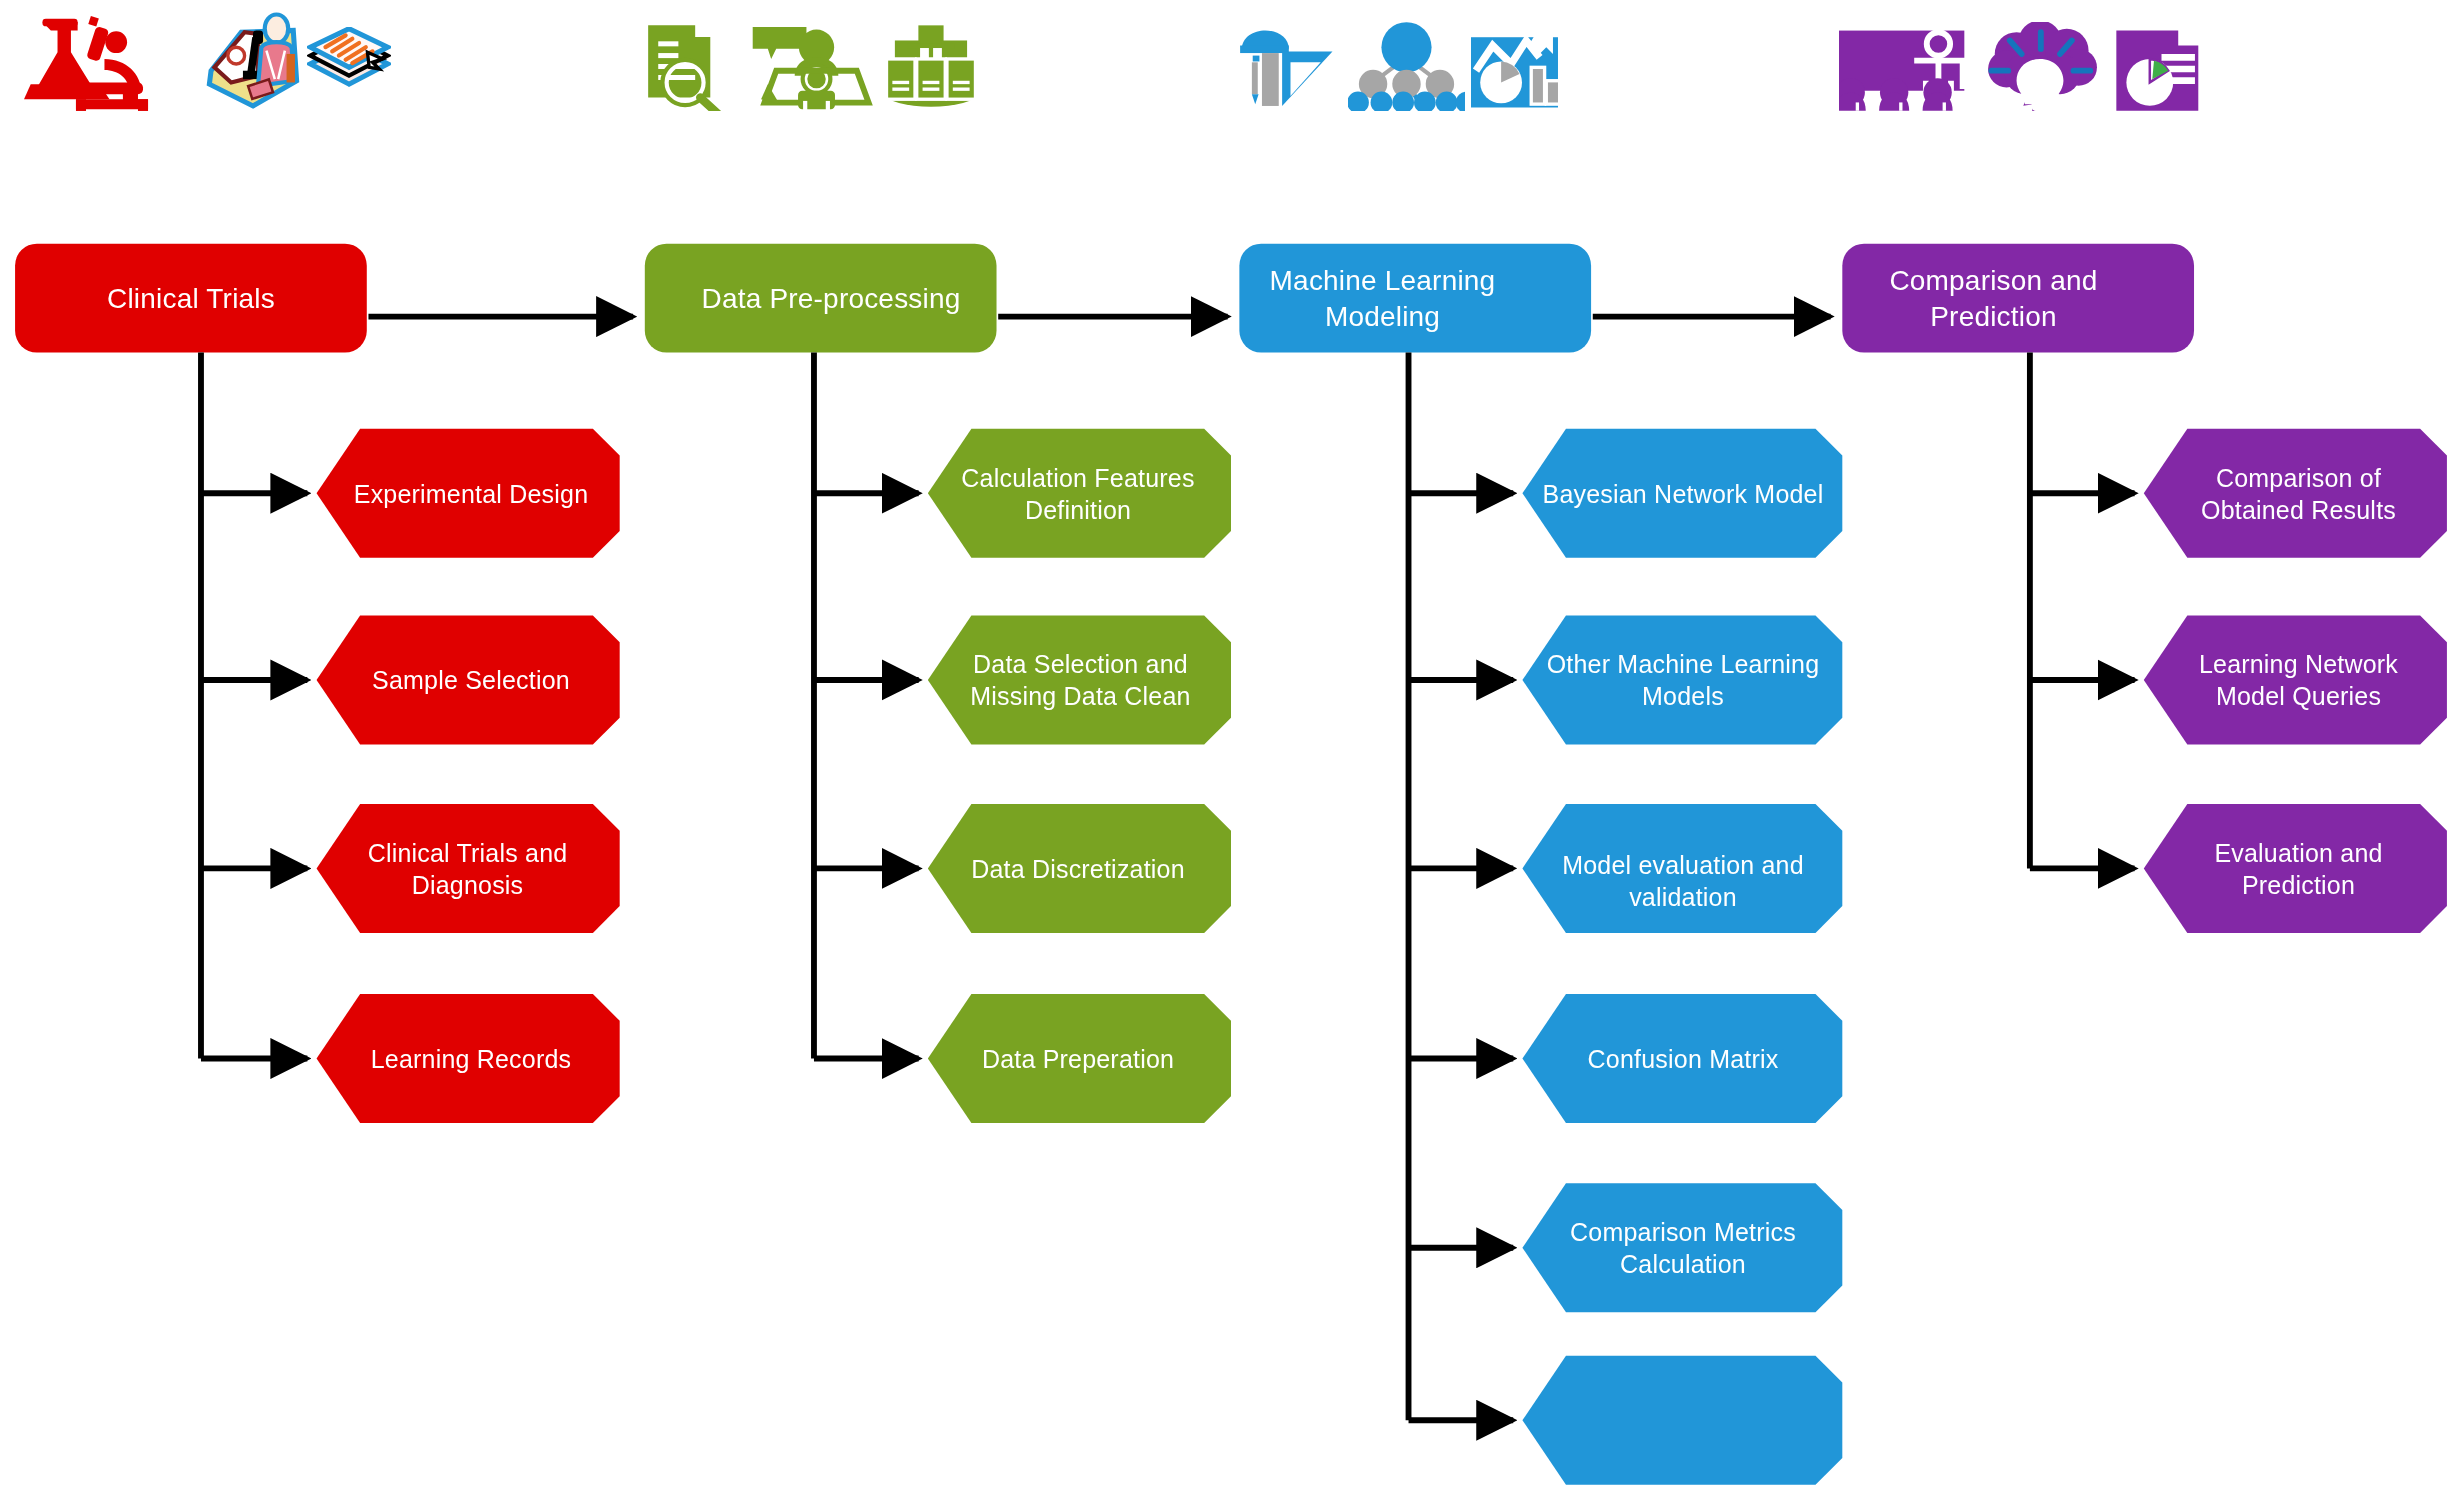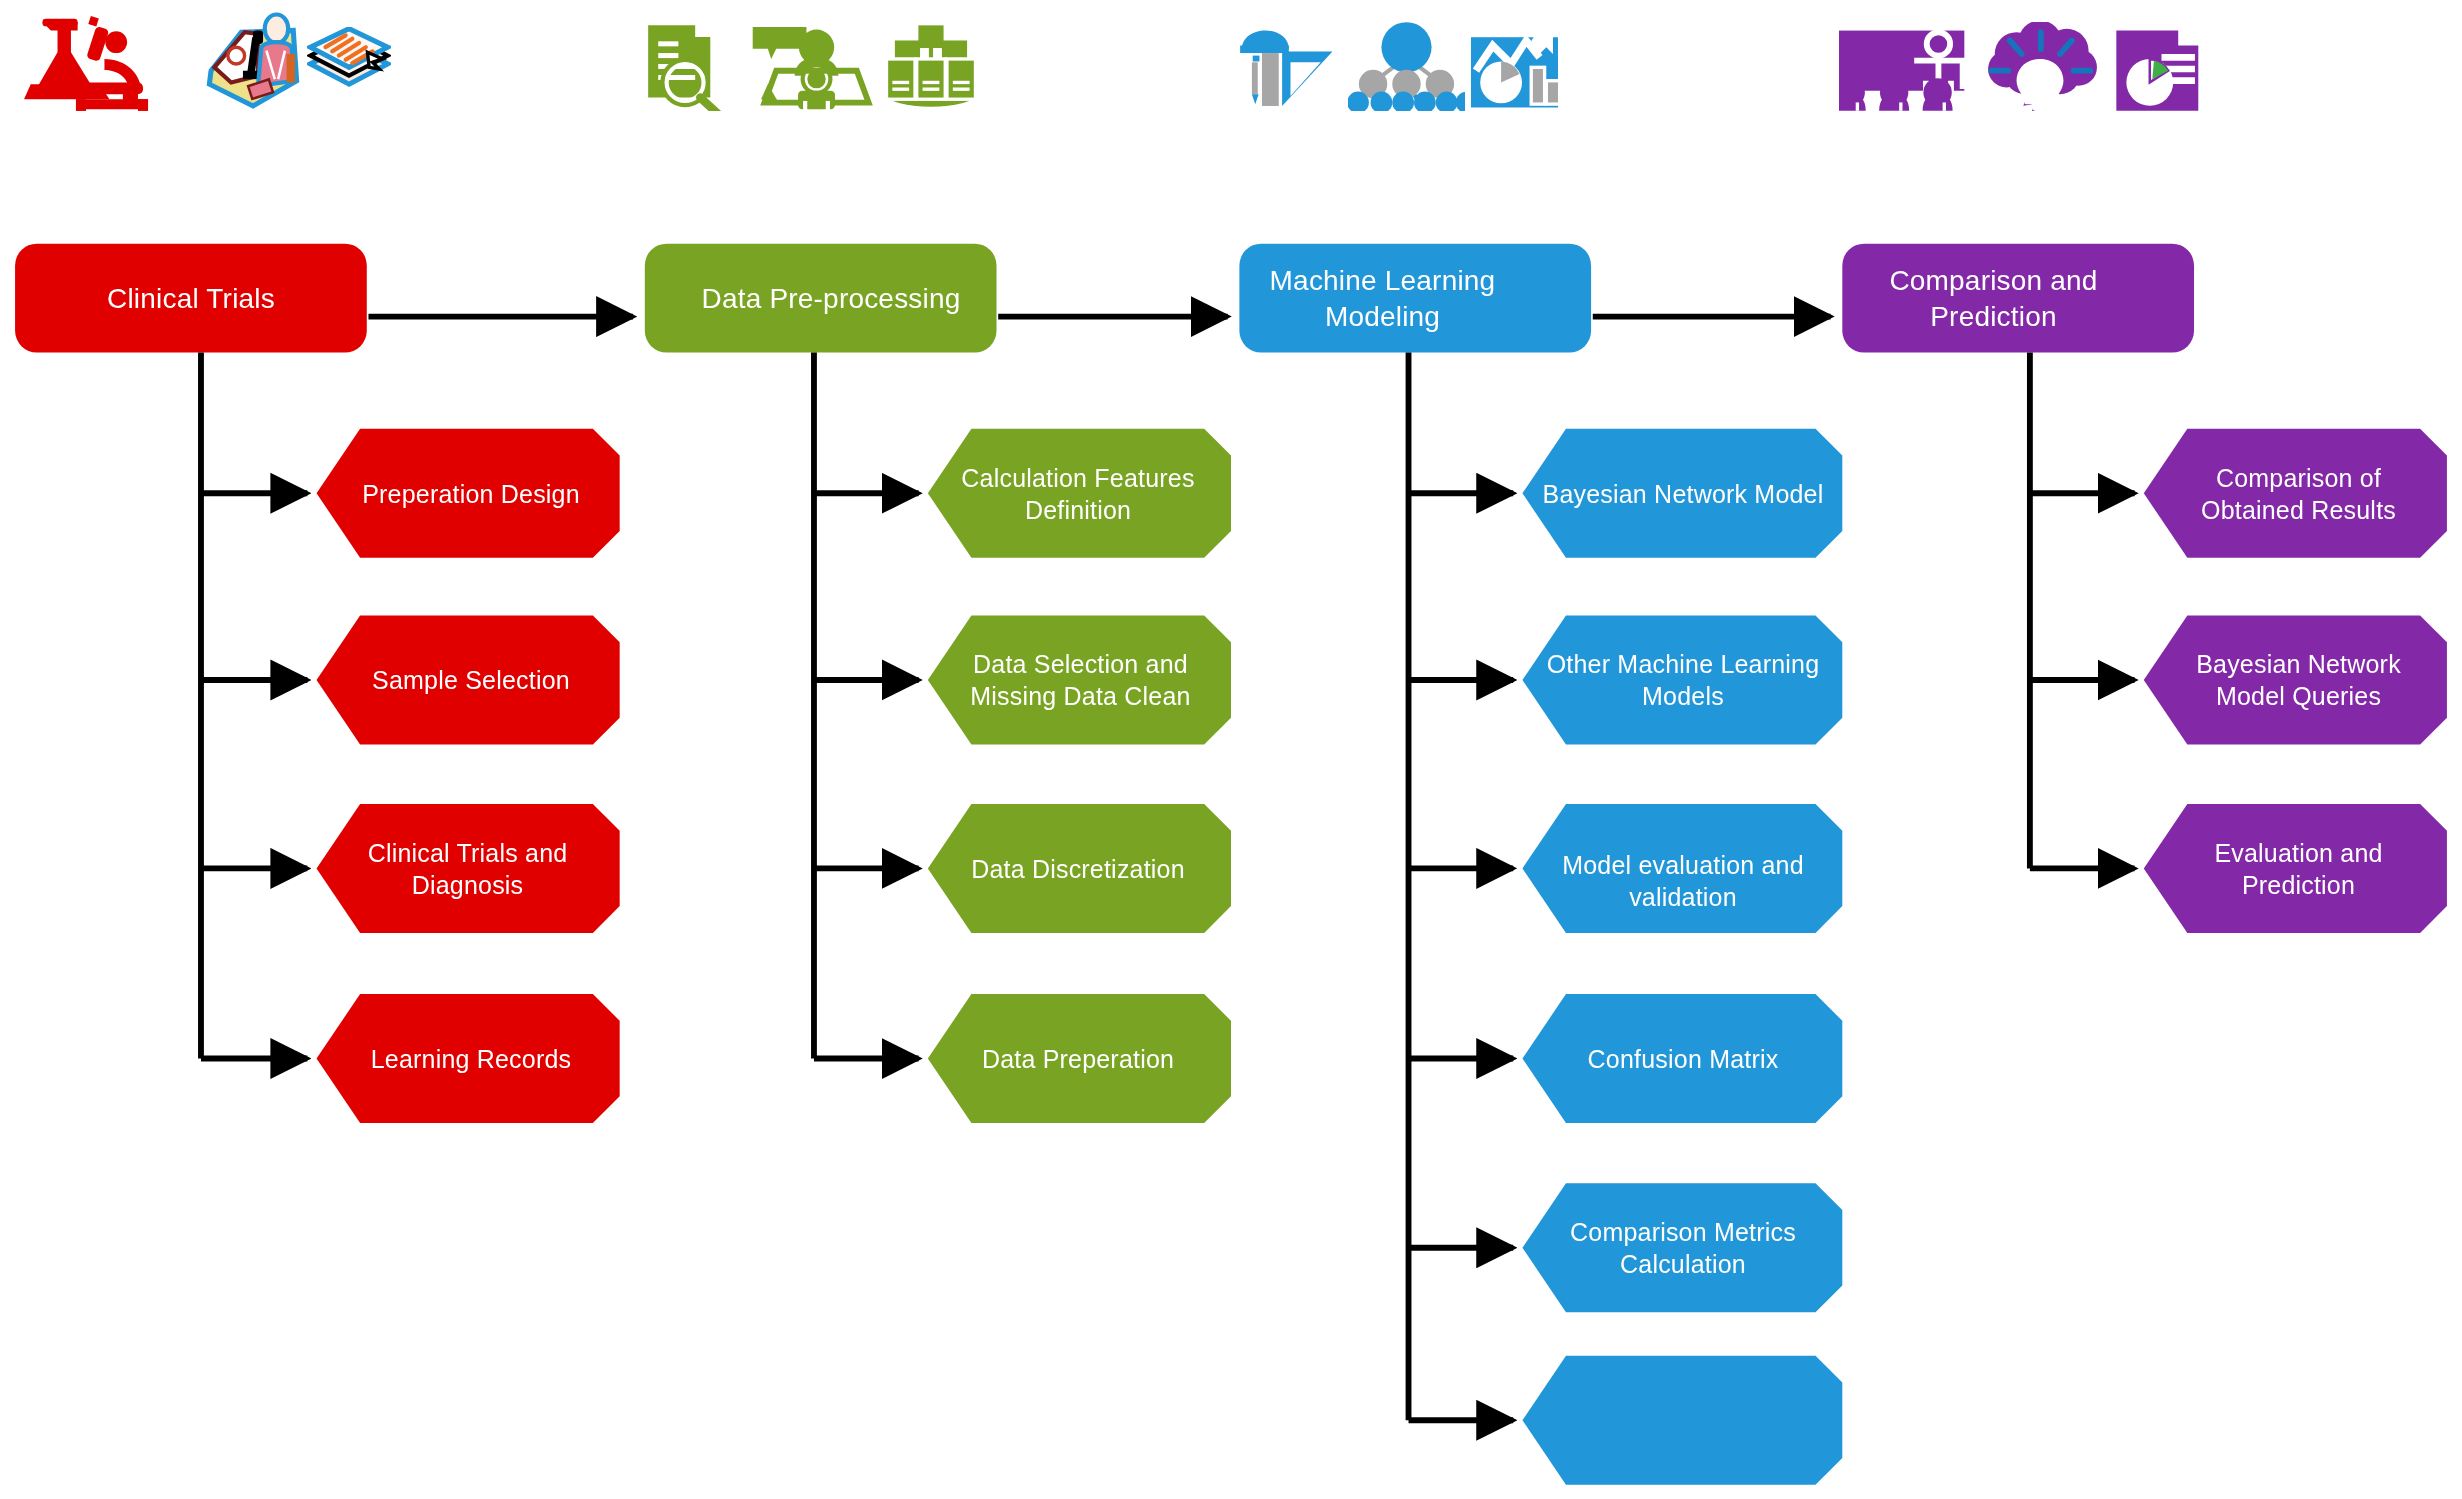--- a/index.html
+++ b/index.html
@@ -300,35 +300,35 @@
     <polygon points="2560,589 2612,512 2890,512 2922,544 2922,634 2890,666 2612,666" fill="#8328A6"></polygon>
     <polygon points="2560,812 2612,735 2890,735 2922,767 2922,857 2890,889 2612,889" fill="#8328A6"></polygon>
     <polygon points="2560,1037 2612,960 2890,960 2922,992 2922,1082 2890,1114 2612,1114" fill="#8328A6"></polygon>
   </svg>
 
   <div class="hdr-label" style="left:15px;top:244px;width:352px;height:109px;">Clinical Trials</div>
   <div class="hdr-label" style="left:645px;top:244px;width:352px;height:109px;margin-left:10px;">Data Pre-processing</div>
   <div class="hdr-label" style="left:1240px;top:244px;width:285px;height:109px;">Machine Learning Modeling</div>
   <div class="hdr-label" style="left:1851px;top:244px;width:285px;height:109px;">Comparison and Prediction</div>
 
-  <div class="node-label" style="left:333px;top:456px;width:276px;height:75px;">Preperation Design</div>
+  <div class="node-label" style="left:333px;top:456px;width:276px;height:75px;">Experimental Design</div>
   <div class="node-label" style="left:333px;top:642px;width:276px;height:75px;">Sample Selection</div>
   <div class="node-label" style="left:342px;top:831px;width:251px;height:75px;">Clinical Trials and Diagnosis</div>
   <div class="node-label" style="left:333px;top:1021px;width:276px;height:75px;">Learning Records</div>
 
   <div class="node-label" style="left:940px;top:456px;width:276px;height:75px;">Calculation Features Definition</div>
   <div class="node-label" style="left:940px;top:642px;width:281px;height:75px;">Data Selection and Missing Data Clean</div>
   <div class="node-label" style="left:940px;top:831px;width:276px;height:75px;">Data Discretization</div>
   <div class="node-label" style="left:940px;top:1021px;width:276px;height:75px;">Data Preperation</div>
 
   <div class="node-label" style="left:1539px;top:456px;width:288px;height:75px;">Bayesian Network Model</div>
   <div class="node-label" style="left:1539px;top:642px;width:288px;height:75px;">Other Machine Learning Models</div>
   <div class="node-label" style="left:1534px;top:831px;width:298px;height:75px;margin-top:12px;">Model evaluation and validation</div>
   <div class="node-label" style="left:1539px;top:1021px;width:288px;height:75px;">Confusion Matrix</div>
   <div class="node-label" style="left:1534px;top:1210px;width:298px;height:75px;">Comparison Metrics Calculation</div>
   <div class="node-label" style="left:1539px;top:1465px;width:288px;height:75px;">ROC Analysis</div>
 
   <div class="node-label" style="left:2163px;top:456px;width:271px;height:75px;">Comparison of Obtained Results</div>
-  <div class="node-label" style="left:2163px;top:642px;width:271px;height:75px;">Bayesian Network Model Queries</div>
+  <div class="node-label" style="left:2163px;top:642px;width:271px;height:75px;">Learning Network Model Queries</div>
   <div class="node-label" style="left:2163px;top:831px;width:271px;height:75px;">Evaluation and Prediction</div>
 
 </div>
 
 
 </body></html>

